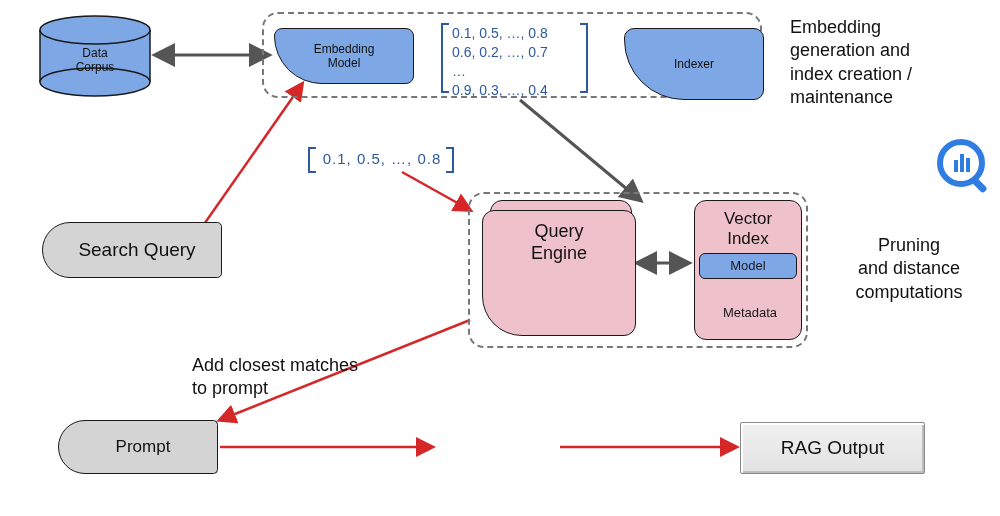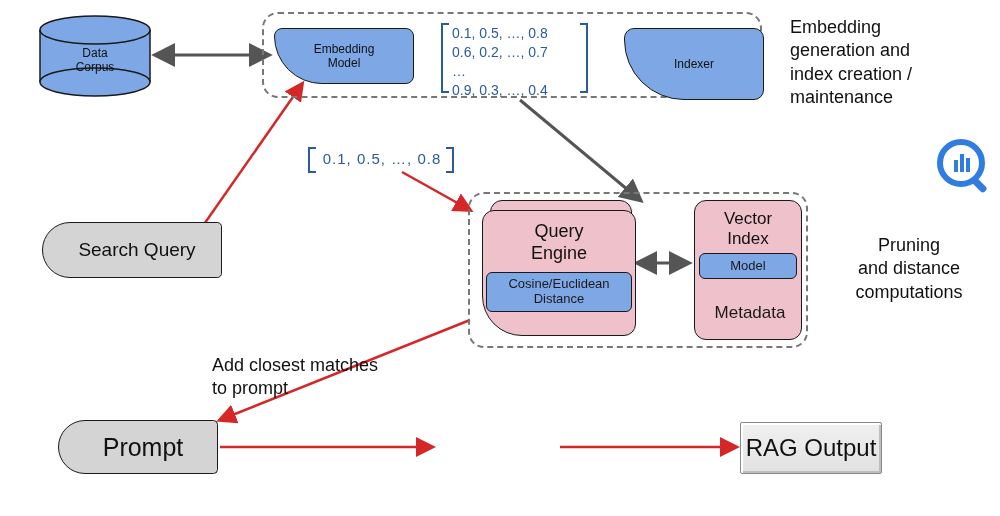--- a/index.html
+++ b/index.html
@@ -197,40 +197,38 @@
 index creation /
 maintenance</div>
 
   <div class="node vector-block" style="left:320px; top:150px; width:124px;">0.1,  0.5, …,   0.8</div>
 
   <div class="node bubble-gray center inner-text" style="left:42px; top:222px; width:180px; height:56px; font-size:19px;">Search Query</div>
 
   <div class="dashed-box" style="left:468px; top:192px; width:340px; height:156px;"></div>
 
   <div class="stack-back" style="left:490px; top:200px; width:140px; height:110px;"></div>
-  <div class="stack-front center" style="left:482px; top:210px; width:152px; height:114px; flex-direction:column; justify-content:flex-start; padding-top:10px; gap:8px;">
+  <div class="stack-front center" style="left:482px; top:210px; width:152px; height:114px; flex-direction:column; justify-content:flex-start; padding-top:10px; gap:14px;">
     <div class="inner-text" style="white-space:pre-line; font-size:18px;">Query
 Engine</div>
-    <div class="pill-label center" style="width:128px; white-space:pre-line; line-height:1.15;">Cosine/Euclidean
-Distance</div>
   </div>
 
   <div class="node" style="left:694px; top:200px; width:108px; height:140px; background:#efc1cb; border:1.5px solid #1a1a1a; border-radius:12px;">
     <div class="center inner-text" style="height:48px; white-space:pre-line; font-size:17px; padding-top:4px;">Vector
 Index</div>
     <div class="pill-label center" style="margin:0 auto; width:80px;">Model</div>
   </div>
 
-  <div class="node center" style="left:712px; top:300px; width:76px; height:26px; font-size:17px;">Metadata</div>
+  <div class="node center" style="left:712px; top:300px; width:76px; height:26px; font-size:13px;">Metadata</div>
 
   <div class="side-text" style="left:824px; top:234px; width:170px; white-space:pre-line;text-align:center;">Pruning
 and distance
 computations</div>
 
-  <div class="side-text" style="left:192px; top:354px; width:220px; font-size:18px; white-space:pre-line;margin-left:20px;">Add closest matches
+  <div class="side-text" style="left:192px; top:354px; width:220px; font-size:18px; white-space:pre-line;">Add closest matches
 to prompt</div>
 
-  <div class="node bubble-gray center inner-text" style="left:58px; top:420px; width:160px; height:54px; font-size:25px;">Prompt</div>
-
-
-  <div class="node output-btn center inner-text" style="left:740px; top:422px; width:142px; height:52px; font-size:24px;">RAG Output</div>
+  <div class="node bubble-gray center inner-text" style="left:58px; top:420px; width:160px; height:54px; font-size:17px;">Prompt</div>
+
+
+  <div class="node output-btn center inner-text" style="left:740px; top:422px; width:185px; height:52px; font-size:19px;">RAG Output</div>
 
 </div>
 
 </body></html>

